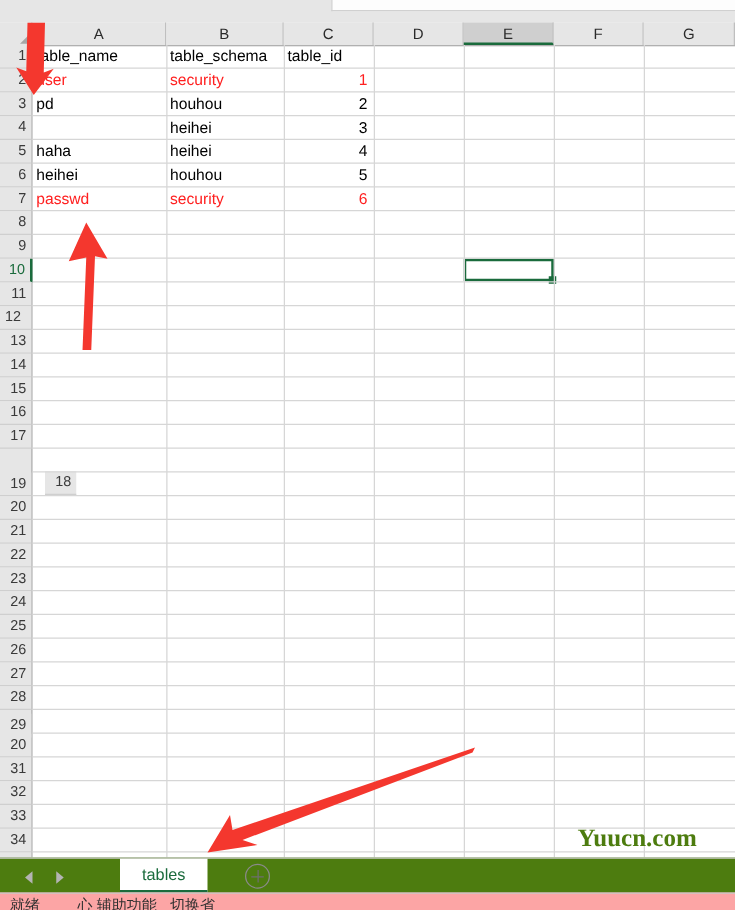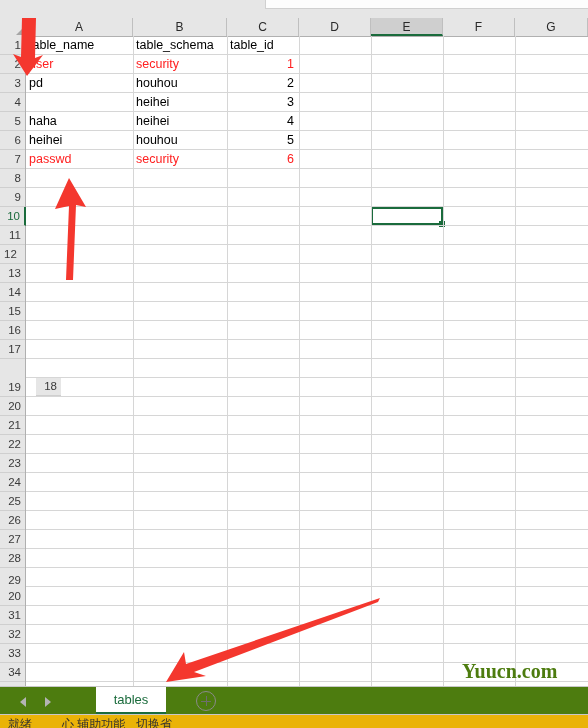--- a/index.html
+++ b/index.html
@@ -238,21 +238,21 @@
   #add-sheet::after {
     left: 8.5px; top: 4px;
     width: 1.5px; height: 10px;
   }
 
   
   #status-bar {
     position: absolute;
     left: 0; top: 714px;
     width: 588px; height: 14px;
-    background: #eab308;
+    background: #fca5a5;
     border-top: 1px solid #c8c8c8;
     overflow: hidden;
   }
   .status-item {
     position: absolute;
     top: 1px;
     font-size: 12px;
     color: #303030;
     white-space: nowrap;
   }

